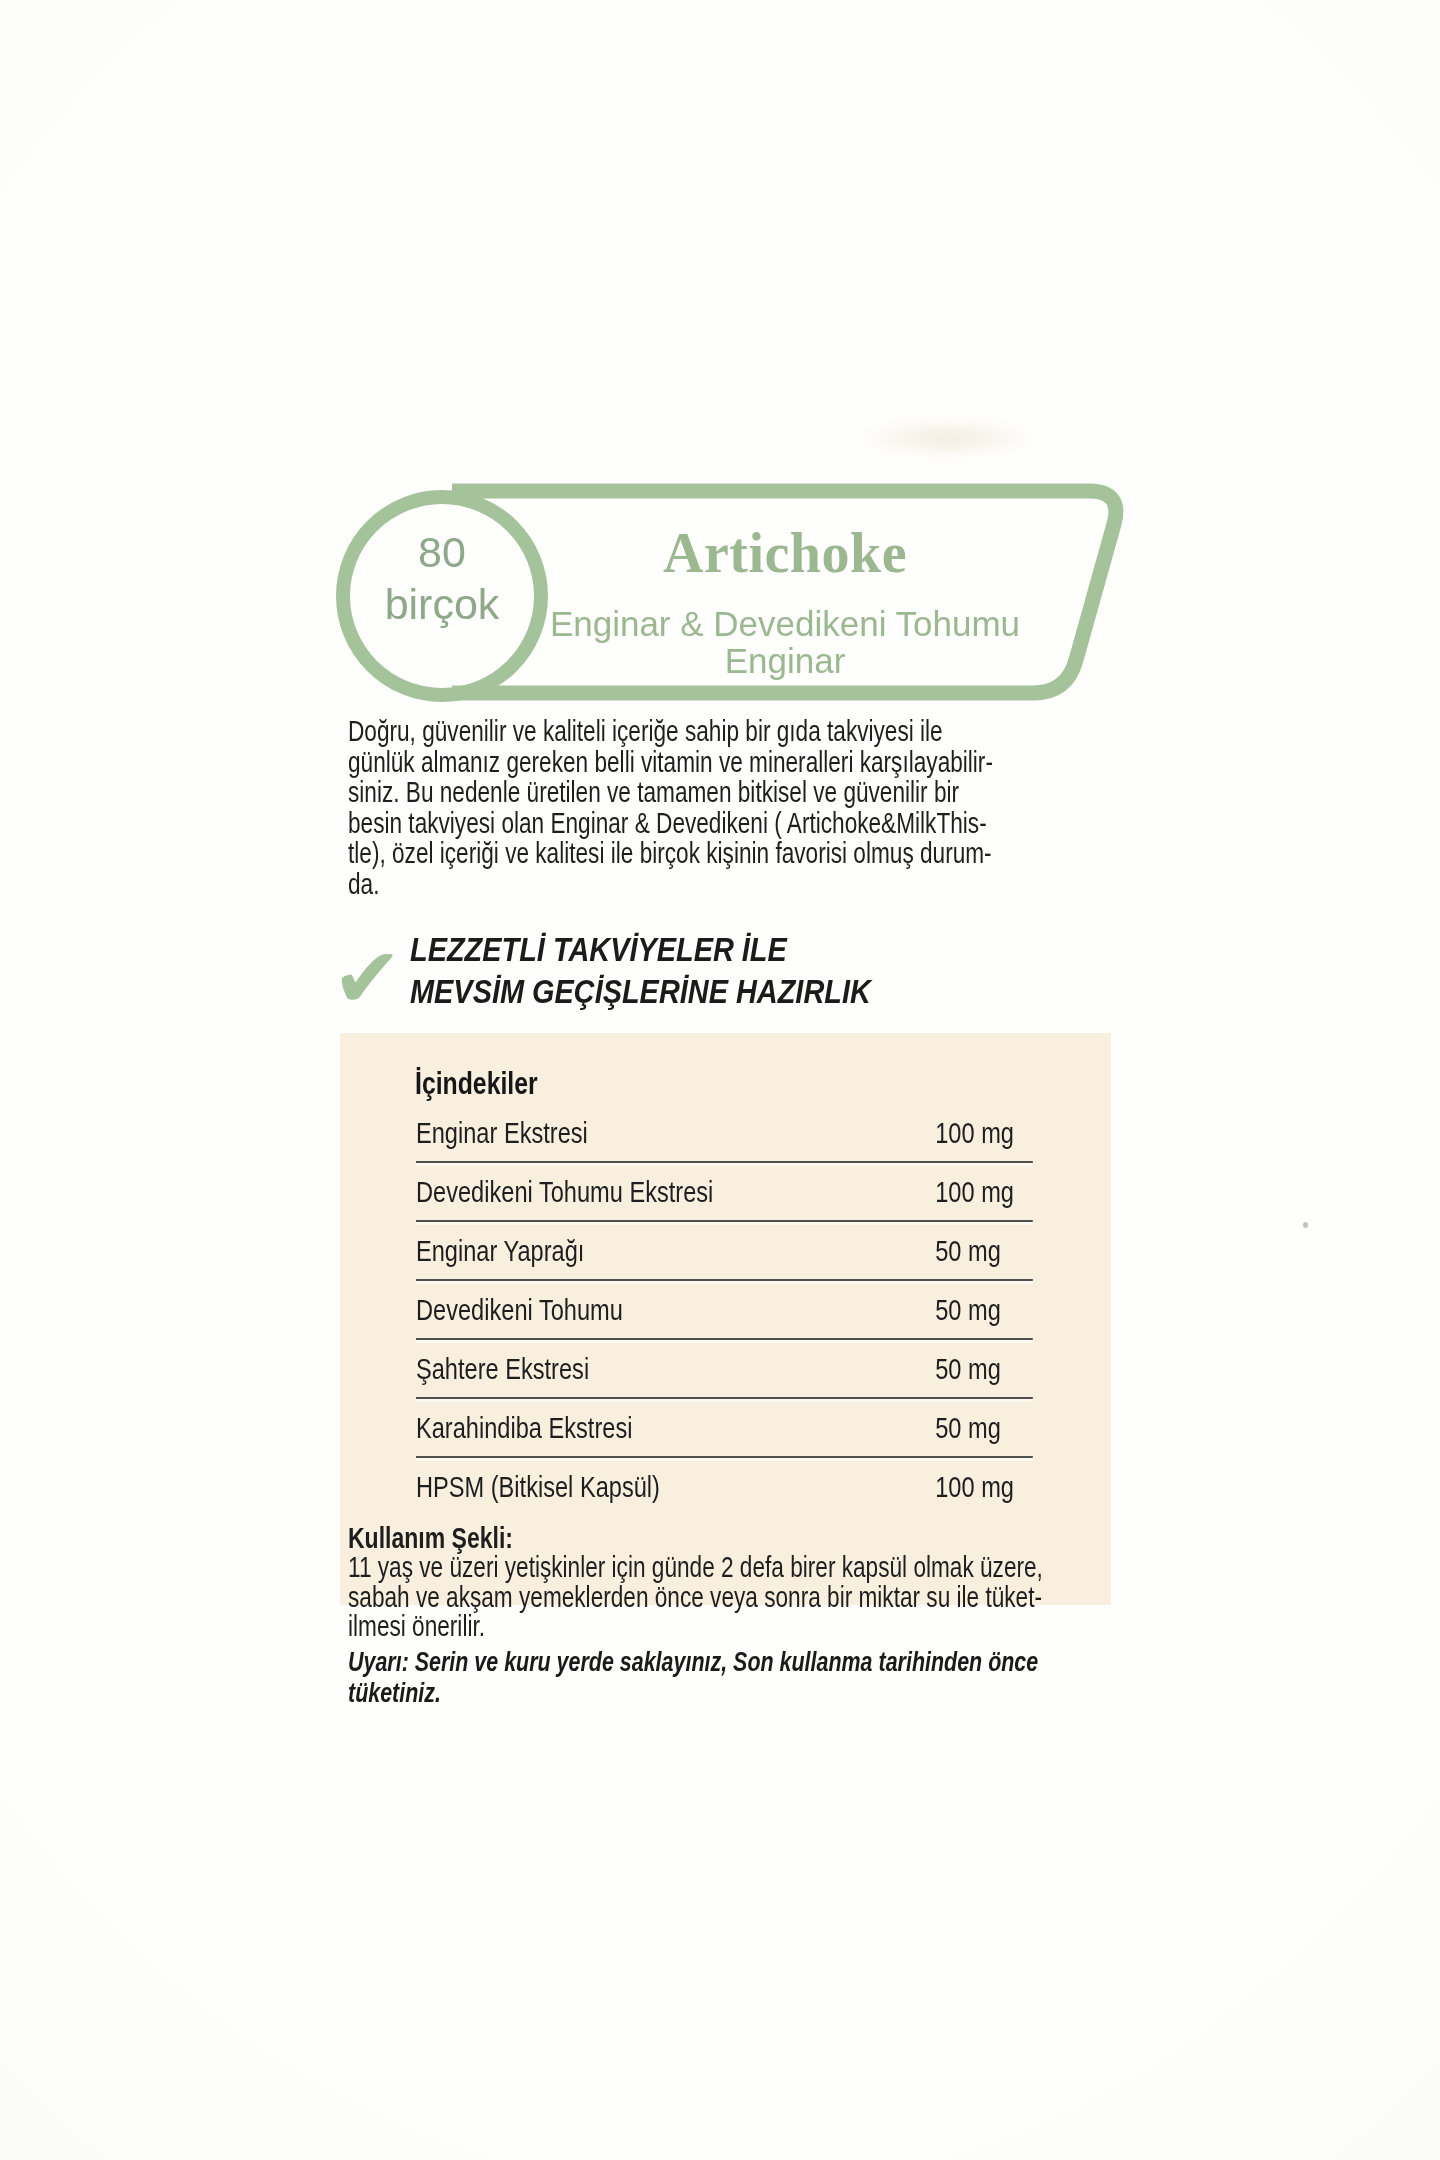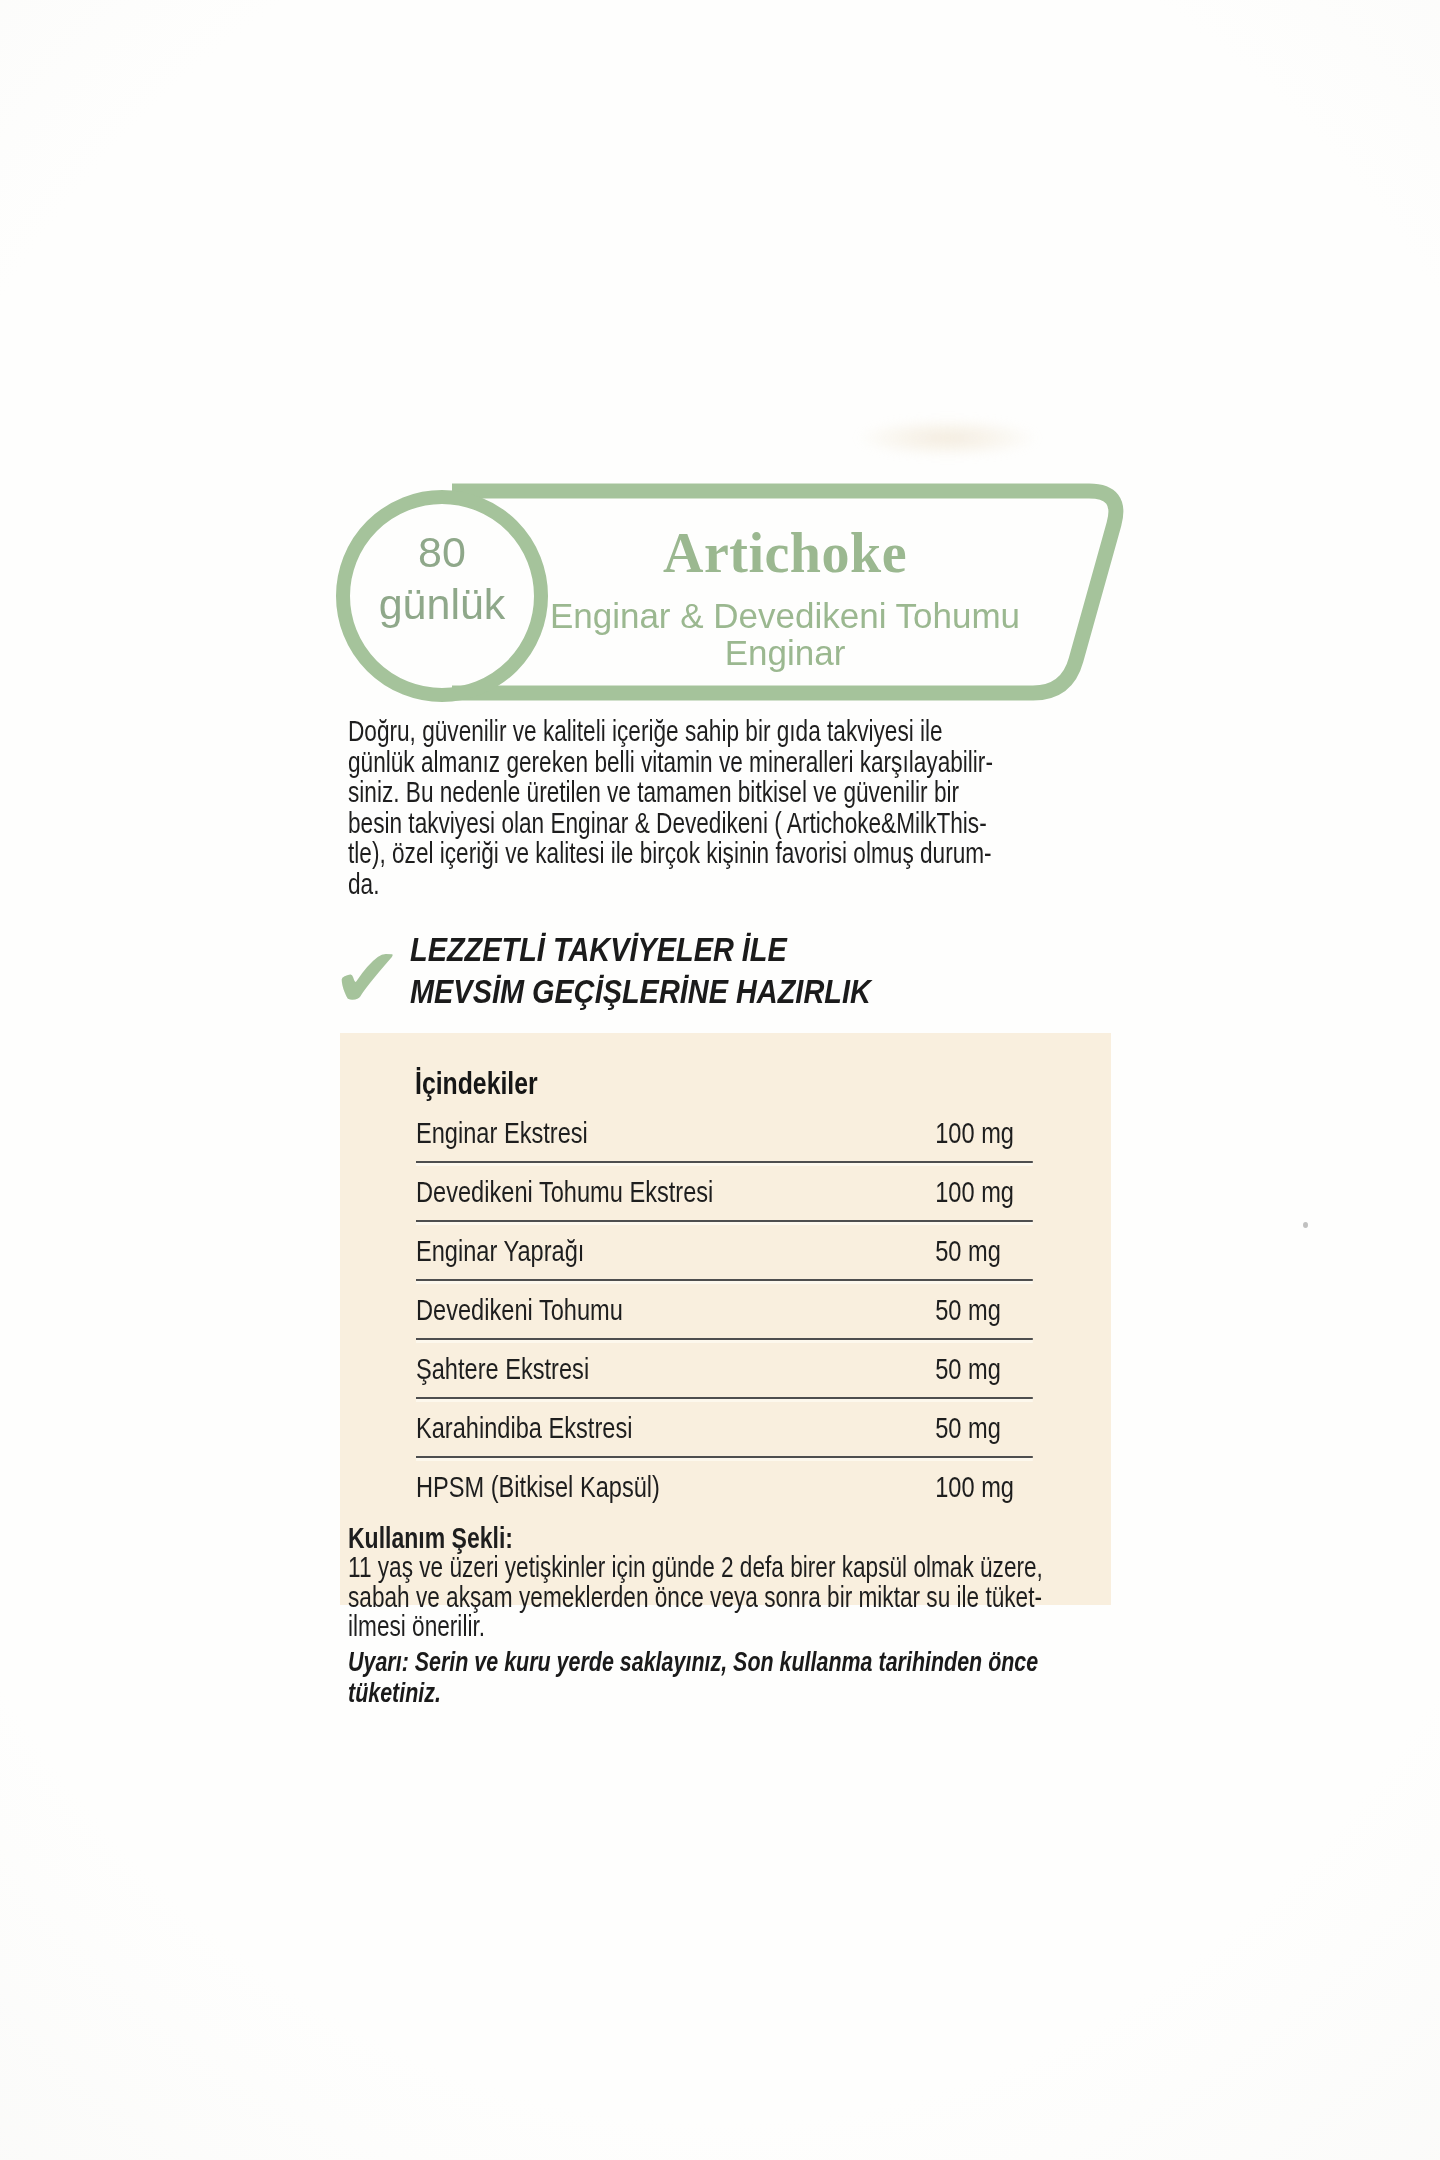--- a/index.html
+++ b/index.html
@@ -39,21 +39,21 @@
   
   .badge-svg{left:320px;top:460px;}
   .badge-svg .frame{fill:none;stroke:var(--badge-green);}
   .circle-text{left:352px;top:529px;width:180px;text-align:center;
     color:var(--circle-text-green);}
   .circle-count{font-size:43px;line-height:47px;}
   .circle-unit{font-size:43px;line-height:56px;}
   .title-block{left:470px;top:524px;width:630px;text-align:center;color:var(--badge-text-green);}
   .badge-title{font-size:56px;line-height:58px;font-weight:bold;letter-spacing:0.5px;font-family:Liberation Serif, serif;}
   .badge-subtitle{font-size:35px;line-height:37px;}
-  .badge-subtitle.first{margin-top:15px;}
+  .badge-subtitle.first{margin-top:23px;}
 
   
   .intro{left:348px;top:716px;width:1150px;font-size:29px;line-height:30.5px;}
 
   
   .check{left:332px;top:936px;font-family:"DejaVu Sans",sans-serif;
     font-size:84px;line-height:84px;color:var(--badge-green);}
   .tagline-text{left:410px;top:929px;width:800px;
     font-size:34px;line-height:41.5px;font-weight:bold;font-style:italic;color:#1b1b1b;}
 
@@ -80,21 +80,21 @@
   <div class="abs smudge"></div>
   <div class="abs speck"></div>
 
   <div>
     <svg class="abs badge-svg" width="820" height="260" viewBox="0 0 820 260">
       <path class="frame" stroke-width="15" d="M 132 31 L 769 31 Q 803 31 794 64 L 756 200 Q 747 233 713 233 L 132 233"></path>
       <circle class="frame" stroke-width="14" cx="122" cy="136" r="99"></circle>
     </svg>
     <div class="abs circle-text">
       <div class="circle-count">80</div>
-      <div class="circle-unit">günlük</div>
+      <div class="circle-unit">birçok</div>
     </div>
     <div class="abs title-block">
       <div class="badge-title">Artichoke</div>
       <div class="badge-subtitle first">Enginar &amp; Devedikeni Tohumu</div>
       <div class="badge-subtitle">Enginar</div>
     </div>
   </div>
 
   <div class="abs intro narrow78 preline">Doğru, güvenilir ve kaliteli içeriğe sahip bir gıda takviyesi ile
 günlük almanız gereken belli vitamin ve mineralleri karşılayabilir-

